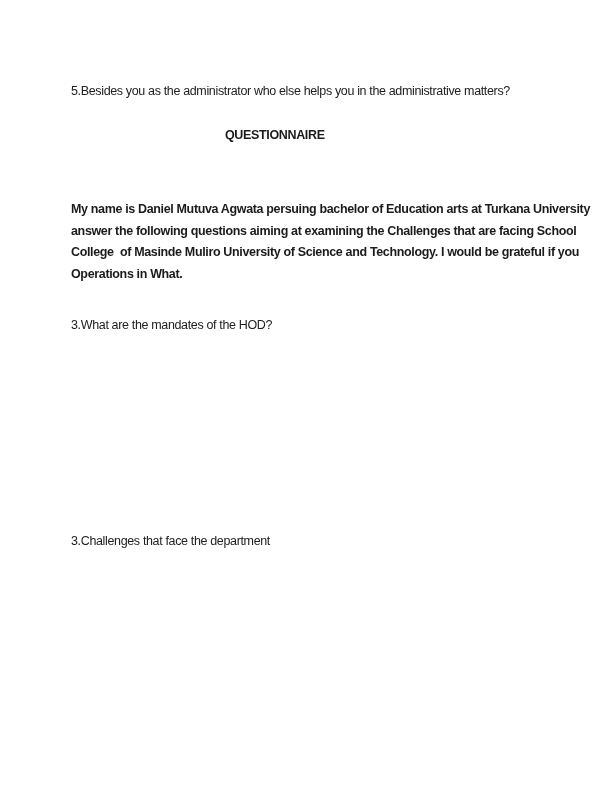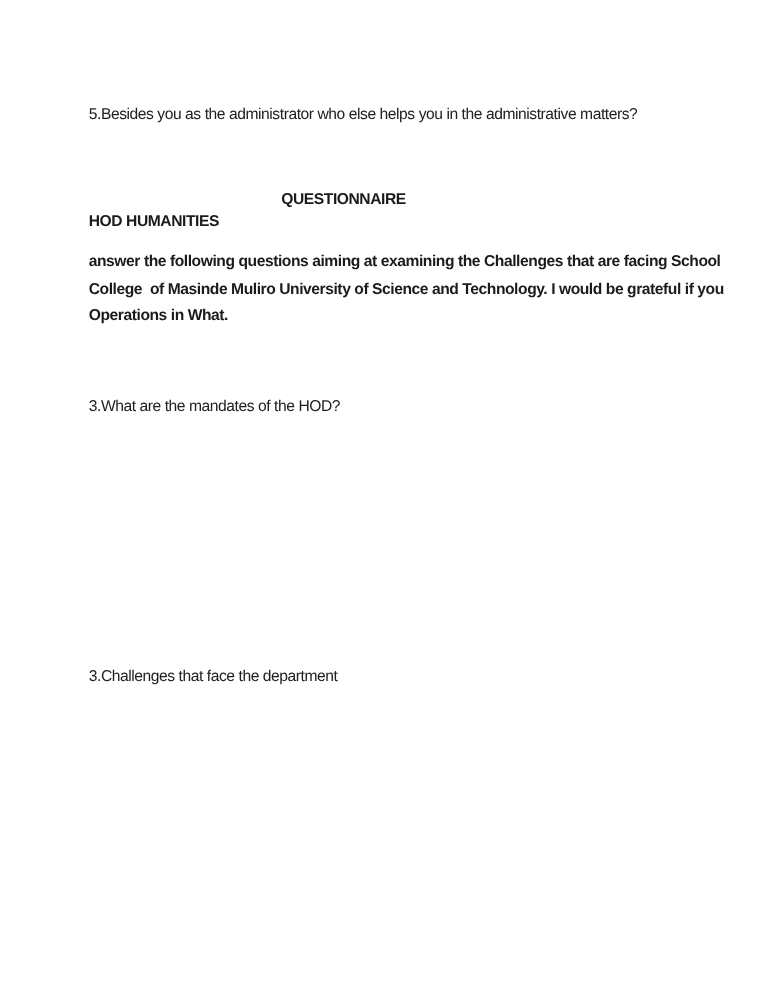--- a/index.html
+++ b/index.html
@@ -38,25 +38,25 @@
     color: #1b1b1b;
   }
 </style>
 </head>
 <body>
 
 <div class="page">
 
   <div class="line" style="top: 81px;">5.Besides you as the administrator who else helps you in the administrative matters?</div>
 
-  <div class="line bold doc-title" style="top: 125px; margin-top: 24px;">QUESTIONNAIRE</div>
+  <div class="line bold doc-title" style="top: 125px;">QUESTIONNAIRE</div>
 
-  <div class="line bold" style="top: 167px;">HOD HUMANITIES</div>
 
   <div class="intro">
+    <div class="para-line">My name is Daniel Mutuva Agwata persuing bachelor of Education arts at Turkana University</div>
     <div class="para-line">answer the following questions aiming at examining the Challenges that are facing School</div>
     <div class="para-line">College  of Masinde Muliro University of Science and Technology. I would be grateful if you</div>
     <div class="para-line">Operations in What.</div>
   </div>
 
   <div class="line" style="top: 315px;">3.What are the mandates of the HOD?</div>
 
 
   <div class="line" style="top: 531px;">3.Challenges that face the department</div>
 

